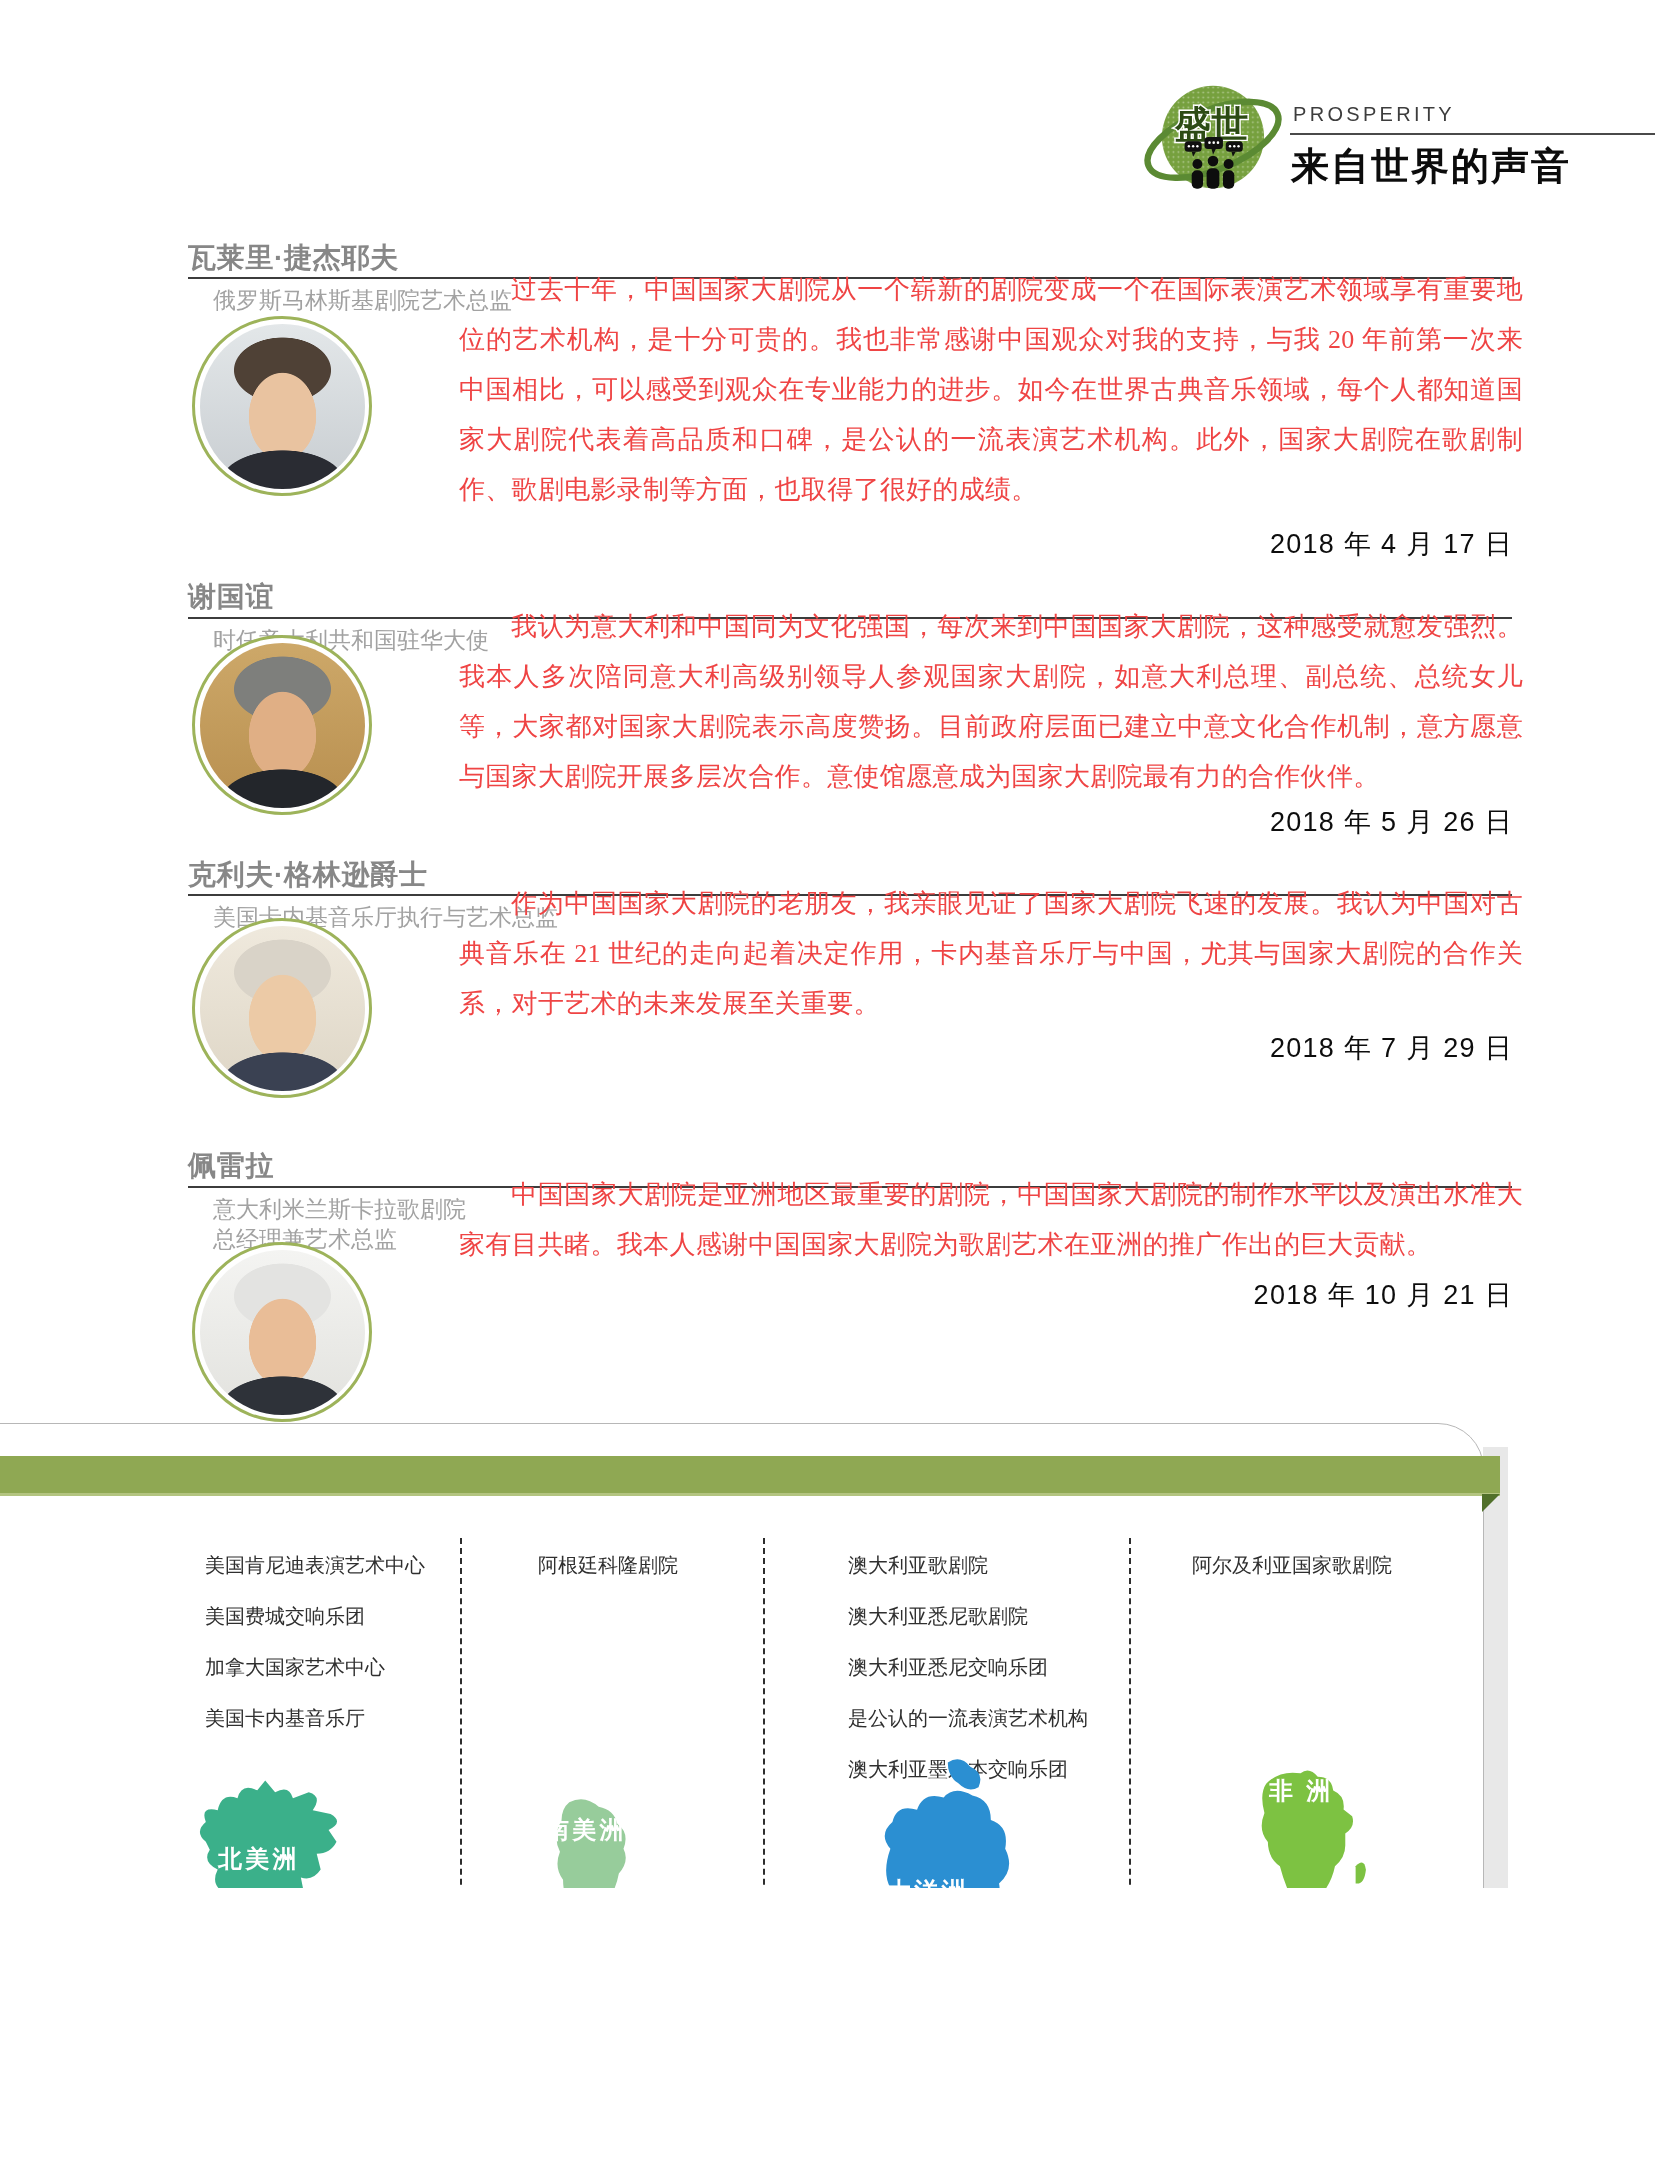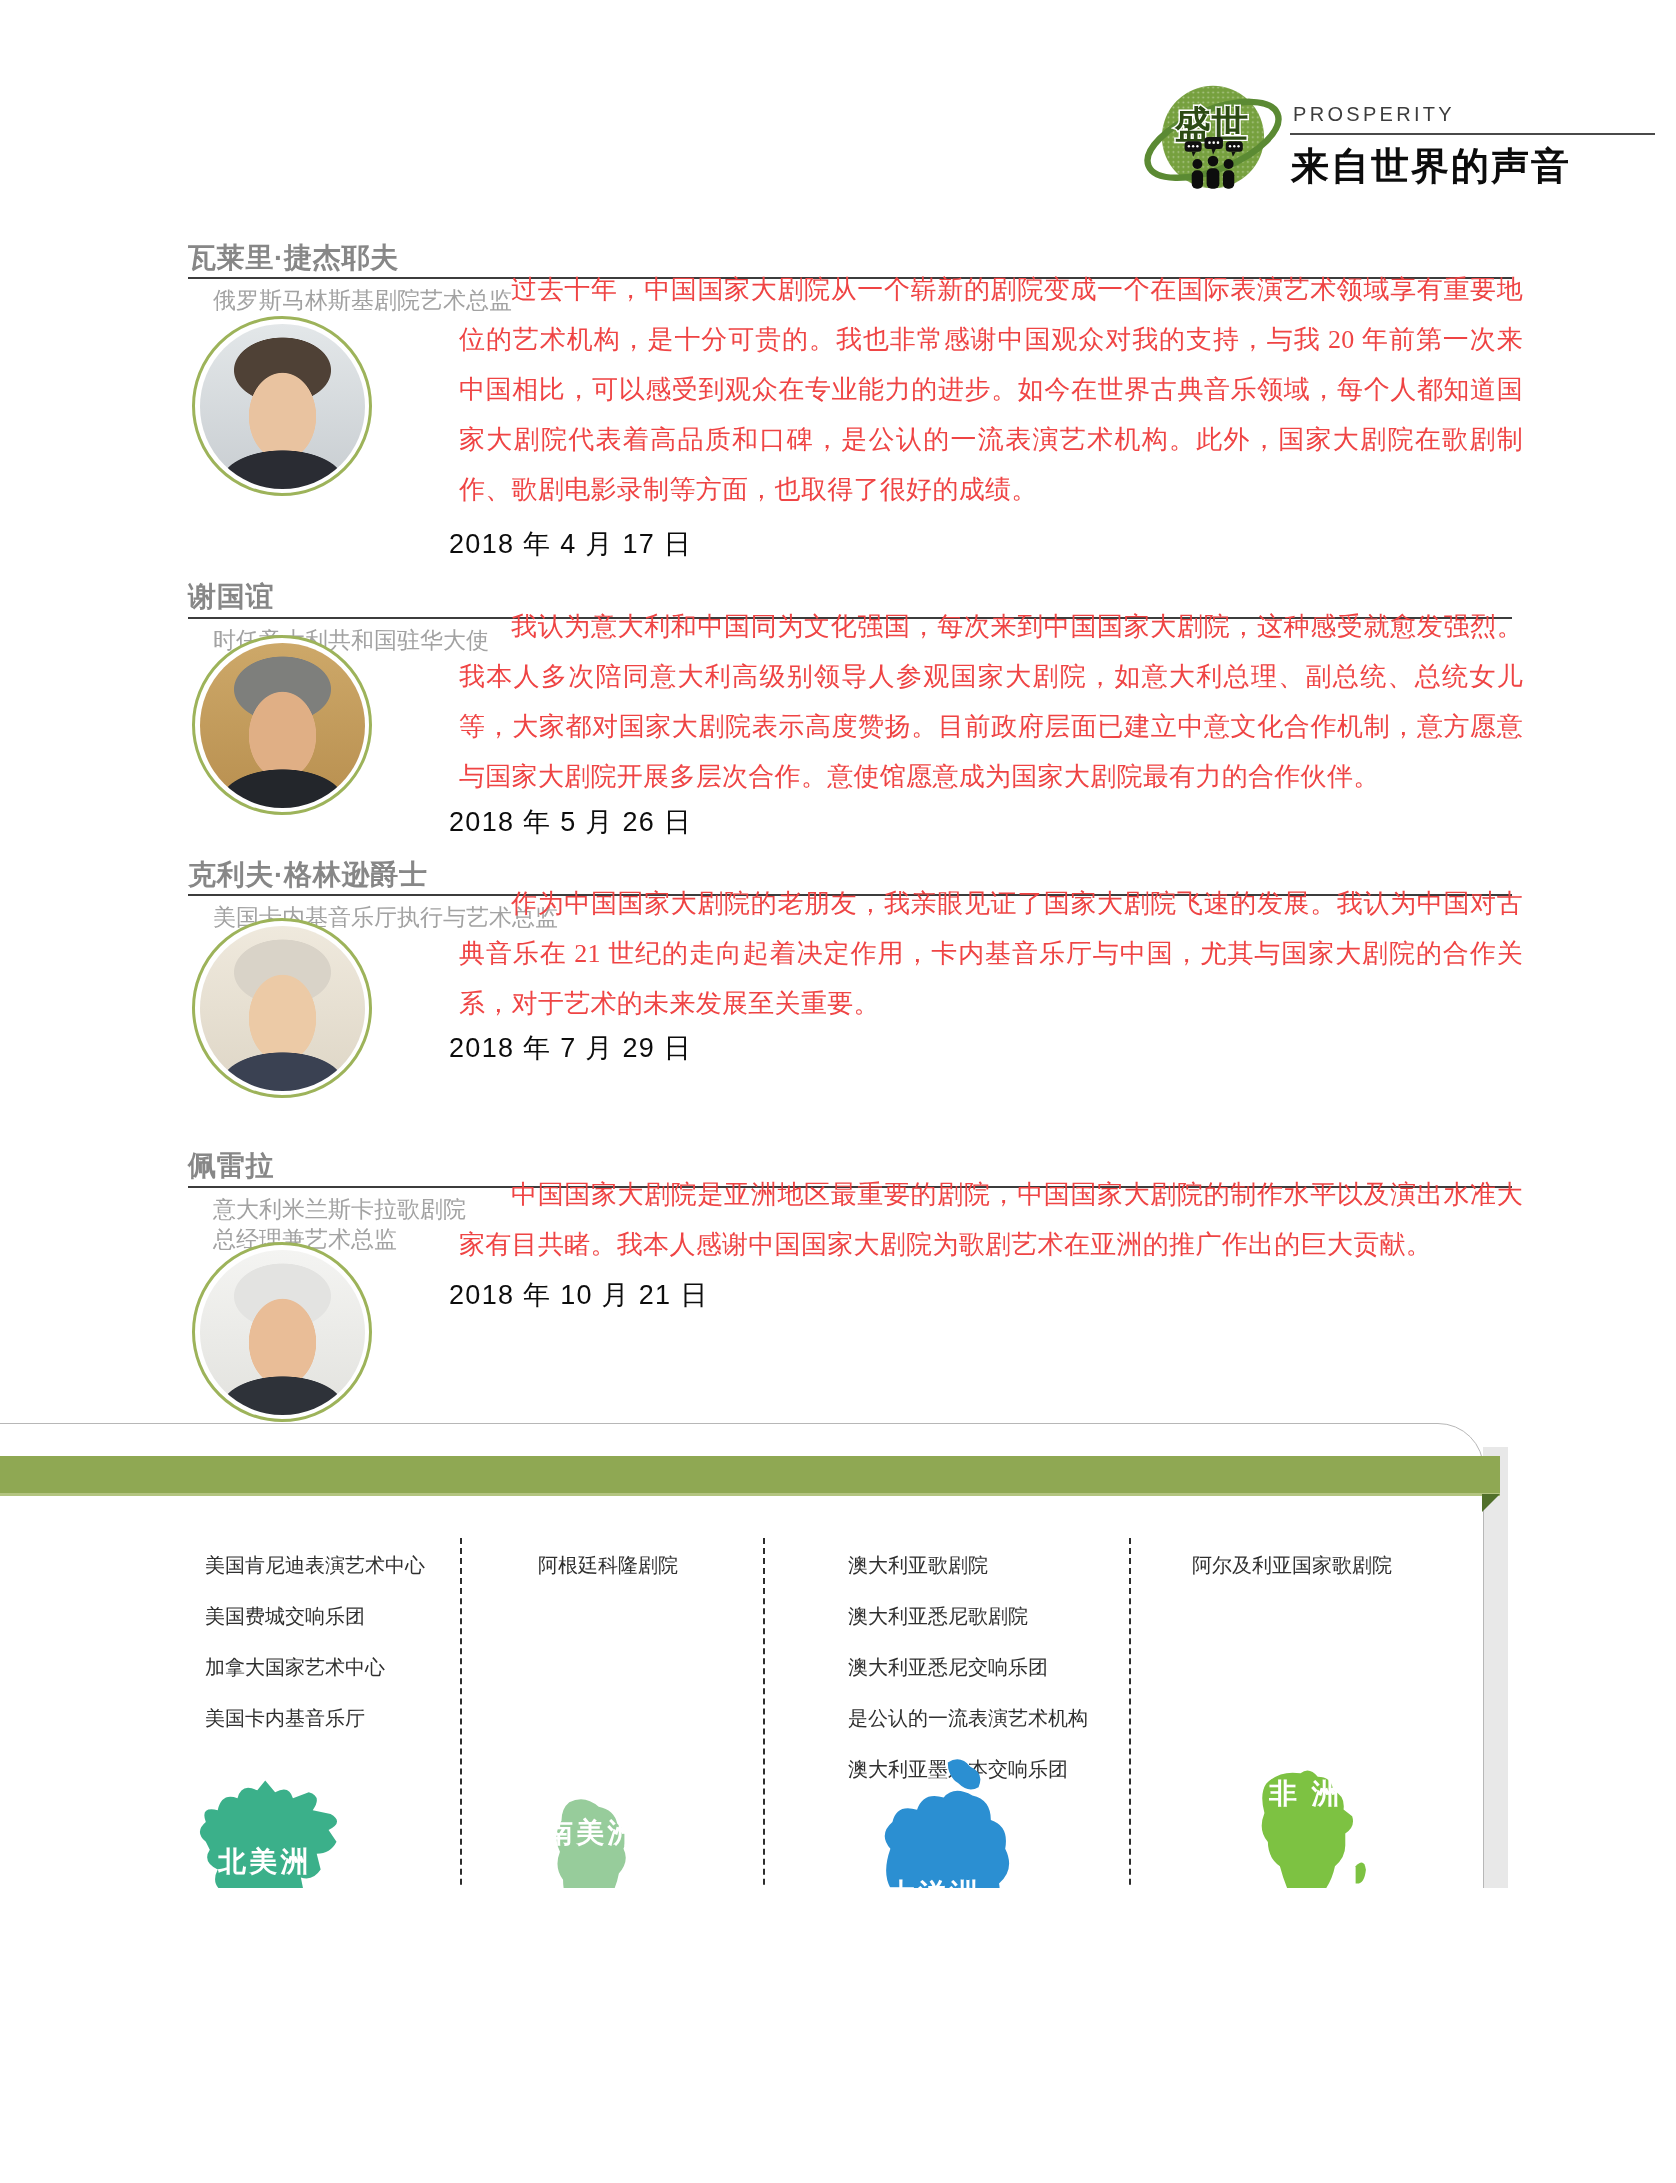--- a/index.html
+++ b/index.html
@@ -33,37 +33,37 @@
       radial-gradient(ellipse 34px 44px at 50% 56%, #eccaa6 98%, transparent 100%),
       radial-gradient(ellipse 49px 33px at 50% 28%, #d9d3c8 98%, transparent 100%),
       linear-gradient(#efe9dd,#ded6c6);}
   .p4{background:
       radial-gradient(ellipse 63px 34px at 50% 97%, #2e3239 98%, transparent 100%),
       radial-gradient(ellipse 34px 44px at 50% 56%, #e9bd97 98%, transparent 100%),
       radial-gradient(ellipse 49px 33px at 50% 28%, #e3e3e1 98%, transparent 100%),
       linear-gradient(#f4f4f2,#e2e2de);}
   .quote{position:absolute;left:459px;width:1064px;font-family:Liberation Serif, serif;
          font-size:26px;line-height:50px;color:#ef4444;text-align:justify;text-indent:2em;letter-spacing:0.3px;}
-  .date{position:absolute;left:449px;width:1064px;text-align:left;font-size:27px;font-weight:500;
+  .date{position:absolute;left:449px;width:1064px;text-align:right;font-size:27px;font-weight:500;
         color:#0d0d0d;letter-spacing:1.3px;}
   
   .card{position:absolute;left:-26.4px;top:1423px;width:1510px;height:627px;box-sizing:border-box;
         background:#fff;border:1.3px solid #b7b7b7;border-radius:0 46px 0 0;}
   .card-shadow{position:absolute;left:1483px;top:1447px;width:25px;height:632px;background:#e8e8e8;}
   .card-fold-bottom{position:absolute;left:1268px;top:2051px;width:218px;height:37px;background:#d9d9d9;
         clip-path:polygon(0 0,100% 0,100% 78%,0 100%);}
   .banner{position:absolute;left:0;top:1456px;width:1500px;height:37px;background:#8fa853;
           border-bottom:3.3px solid #b3c480;}
   .banner-fold{position:absolute;left:1482px;top:1494px;width:0;height:0;
           border-top:18.5px solid #51702a;border-right:18px solid transparent;}
   .sep{position:absolute;top:1538px;height:417px;width:0;border-left:2px dashed #2d2d2d;}
   .inst-col{position:absolute;top:1540px;font-size:20px;color:#2f2f2f;}
   .inst{height:51px;line-height:51px;white-space:nowrap;}
   .map{position:absolute;}
-  .map-label{position:absolute;color:#fff;font-weight:bold;font-size:28px;letter-spacing:3.3px;white-space:nowrap;}
+  .map-label{position:absolute;color:#fff;font-weight:bold;font-size:24px;letter-spacing:3.3px;white-space:nowrap;}
   
   .pagefoot{position:absolute;left:1425px;top:2111px;font-size:29px;color:#101010;letter-spacing:1.3px;}
   .pagefoot .num{margin-left:22.4px;font-style:italic;}
 </style>
 </head>
 <body>
 
 <div class="page">
 
   <svg class="logo" viewBox="0 0 200 210">

